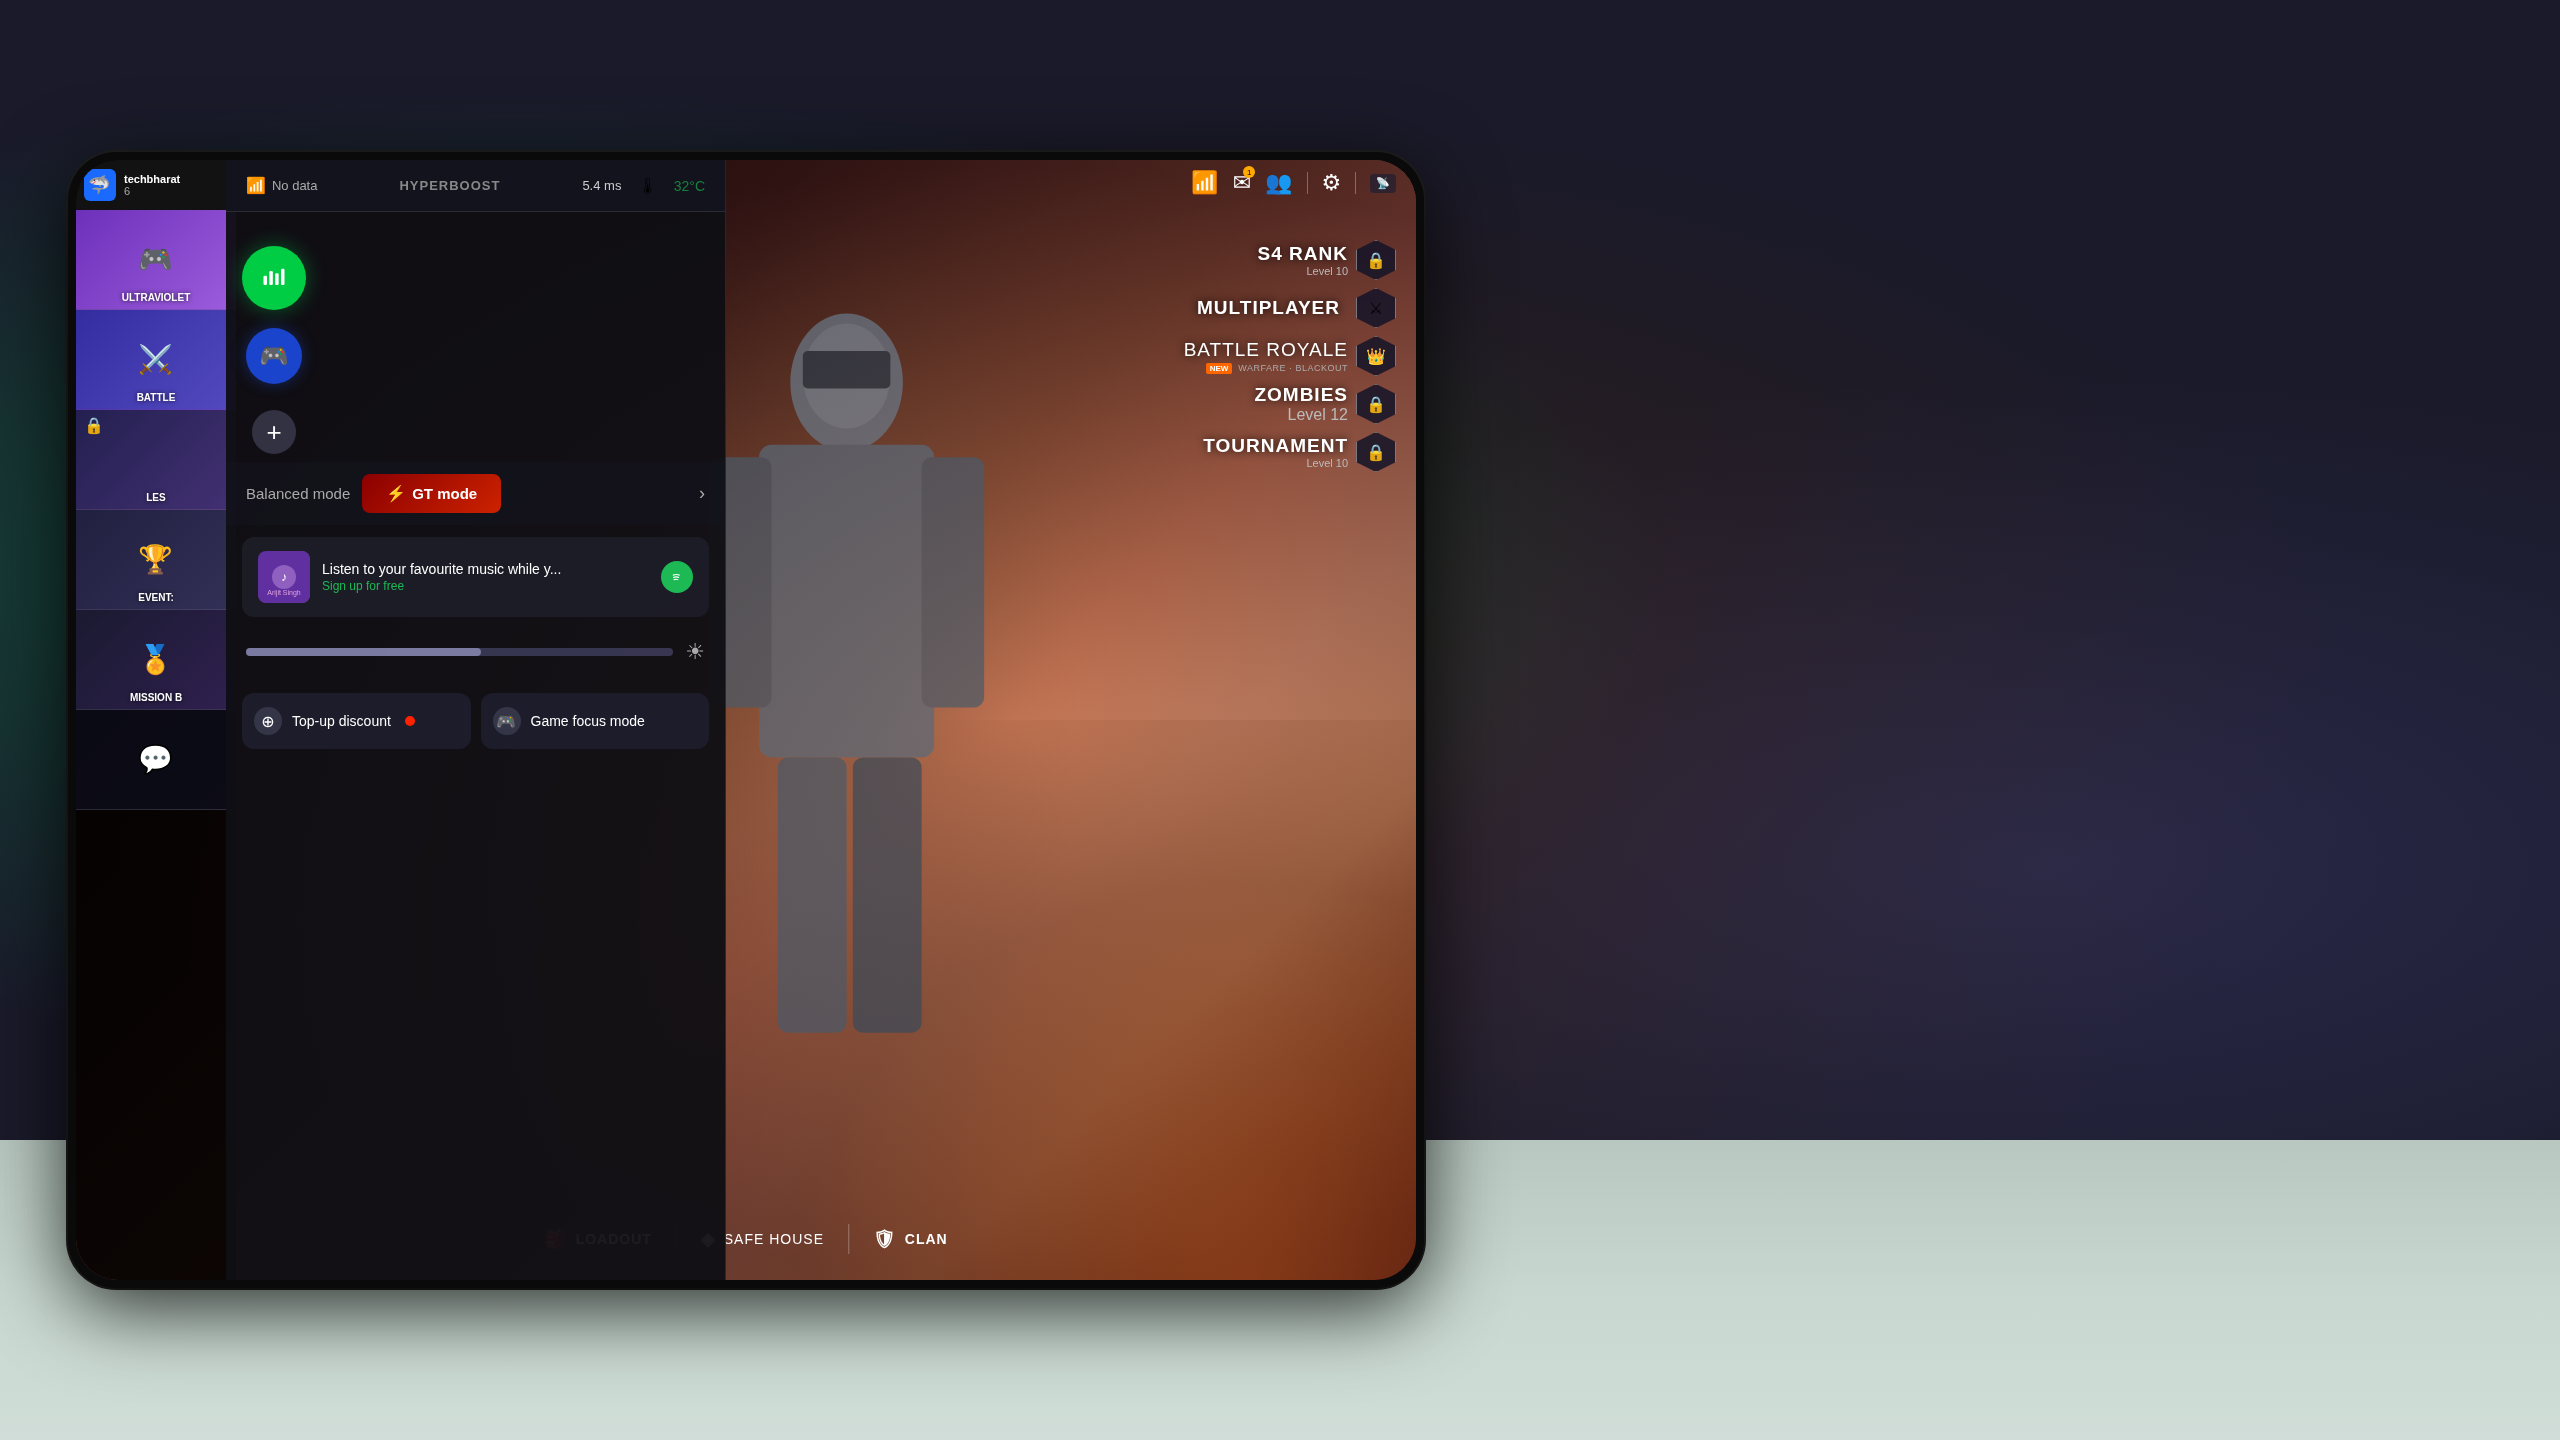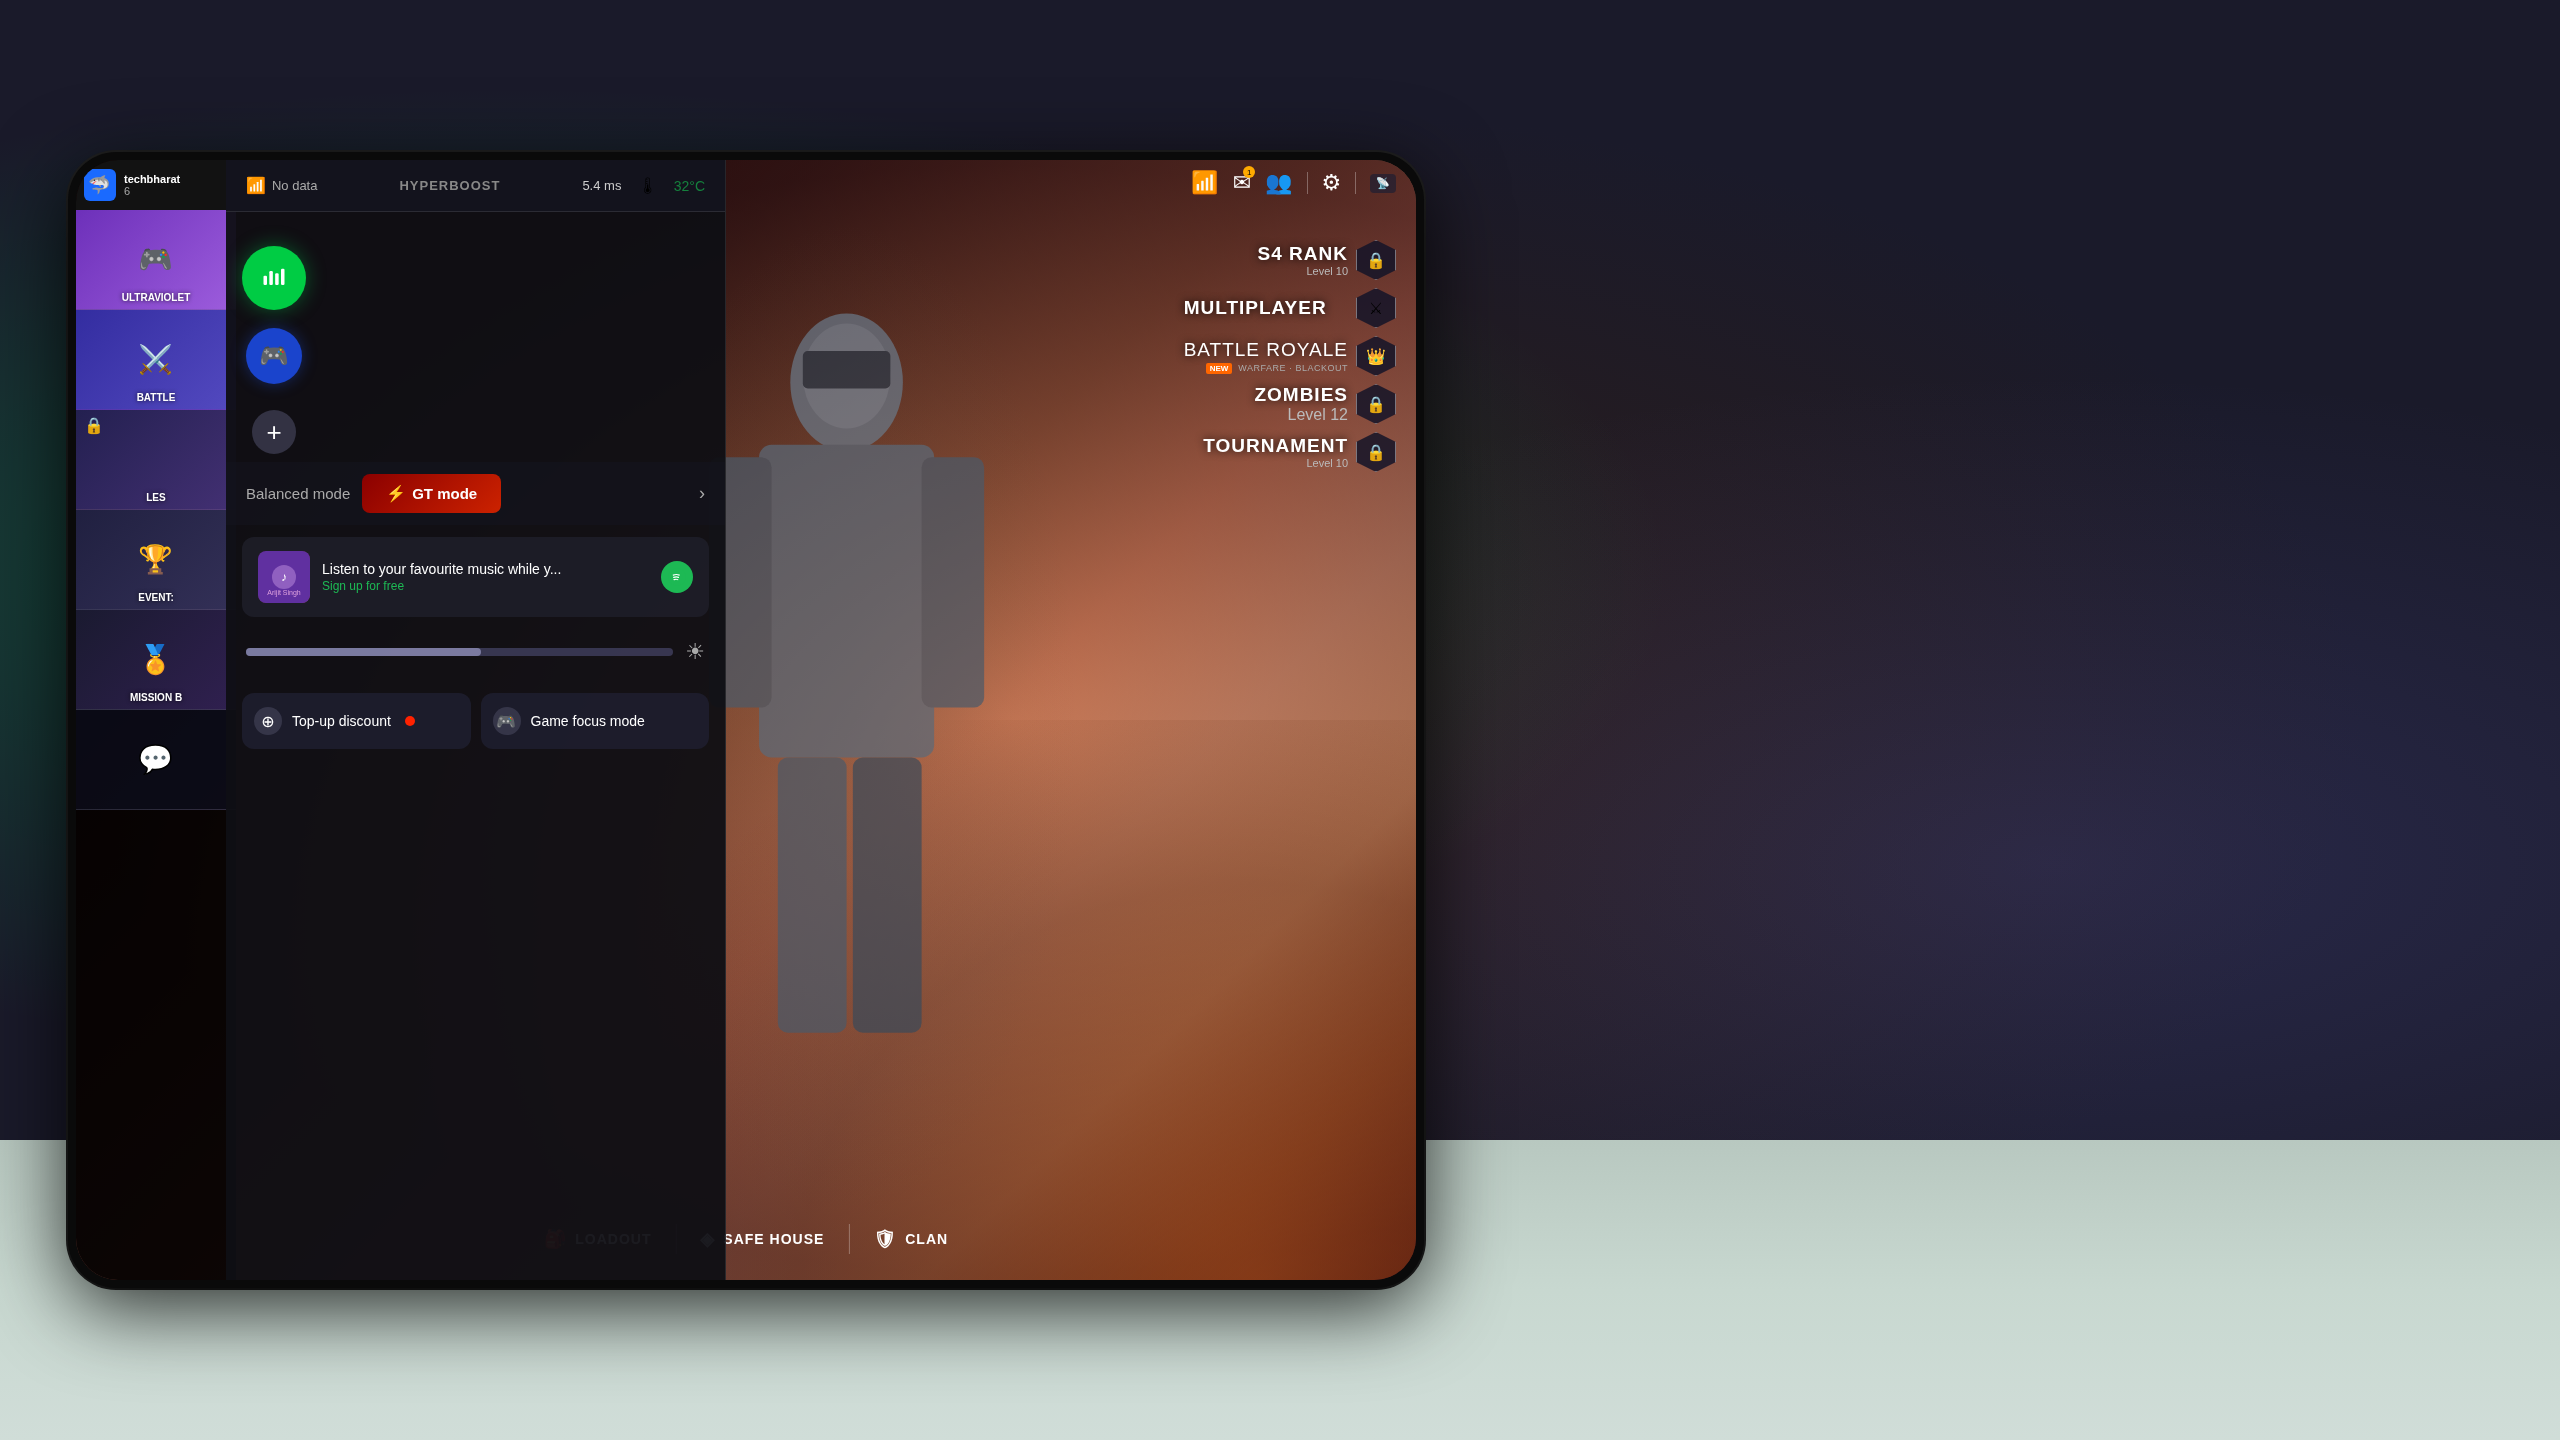--- a/index.html
+++ b/index.html
@@ -538,21 +538,21 @@
     <div class="game-ui-right">
 
       <div style="display:flex;align-items:center;gap:8px;justify-content:flex-end;">
         <div style="text-align:right;">
           <div style="color:white;font-size:19px;font-weight:bold;letter-spacing:1px;text-shadow:0 0 8px rgba(0,0,0,0.9);">S4 RANK</div>
           <div style="color:#bbb;font-size:11px;">Level 10</div>
         </div>
         <div style="width:40px;height:40px;background:rgba(20,20,40,0.85);border:1.5px solid rgba(255,255,255,0.4);display:flex;align-items:center;justify-content:center;font-size:16px;clip-path:polygon(50% 0%,100% 25%,100% 75%,50% 100%,0% 75%,0% 25%);">🔒</div>
       </div>
 
-      <div style="display:flex;align-items:center;gap:16px;justify-content:space-between;">
+      <div style="display:flex;align-items:center;gap:16px;justify-content:flex-end;">
         <div style="text-align:right;">
           <div style="color:white;font-size:19px;font-weight:bold;letter-spacing:1px;text-shadow:0 0 8px rgba(0,0,0,0.9);">MULTIPLAYER</div>
         </div>
         <div style="width:40px;height:40px;background:rgba(20,20,40,0.85);border:1.5px solid rgba(255,255,255,0.4);display:flex;align-items:center;justify-content:center;font-size:16px;clip-path:polygon(50% 0%,100% 25%,100% 75%,50% 100%,0% 75%,0% 25%);">⚔</div>
       </div>
 
       <div style="display:flex;align-items:center;gap:8px;justify-content:flex-end;">
         <div style="text-align:right;">
           <div style="color:white;font-size:19px;font-weight:normal;letter-spacing:1px;text-shadow:0 0 8px rgba(0,0,0,0.9);">BATTLE ROYALE</div>
           <div style="display:flex;align-items:center;gap:6px;justify-content:flex-end;margin-top:2px;">
@@ -581,21 +581,21 @@
     </div>
 
     <div class="game-bottom-hud">
       <div class="hud-bottom-item">
         <span style="font-size:18px;">🎒</span>
         <span style="font-size:14px;color:white;font-weight:bold;letter-spacing:1px;">LOADOUT</span>
       </div>
       <div class="hud-bottom-separator"></div>
       <div class="hud-bottom-item">
         <span style="font-size:18px;">◈</span>
-        <span style="font-size:14px;color:white;font-weight:bold;letter-spacing:1px;">SAFE HOUSE</span>
+        <span style="font-size:14px;color:white;font-weight:normal;letter-spacing:1px;">SAFE HOUSE</span>
       </div>
       <div class="hud-bottom-separator"></div>
       <div class="hud-bottom-item">
         <span style="font-size:18px;">🛡</span>
         <span style="font-size:14px;color:white;font-weight:bold;letter-spacing:1px;">CLAN</span>
       </div>
     </div>
 
     <div class="left-sidebar">
 

